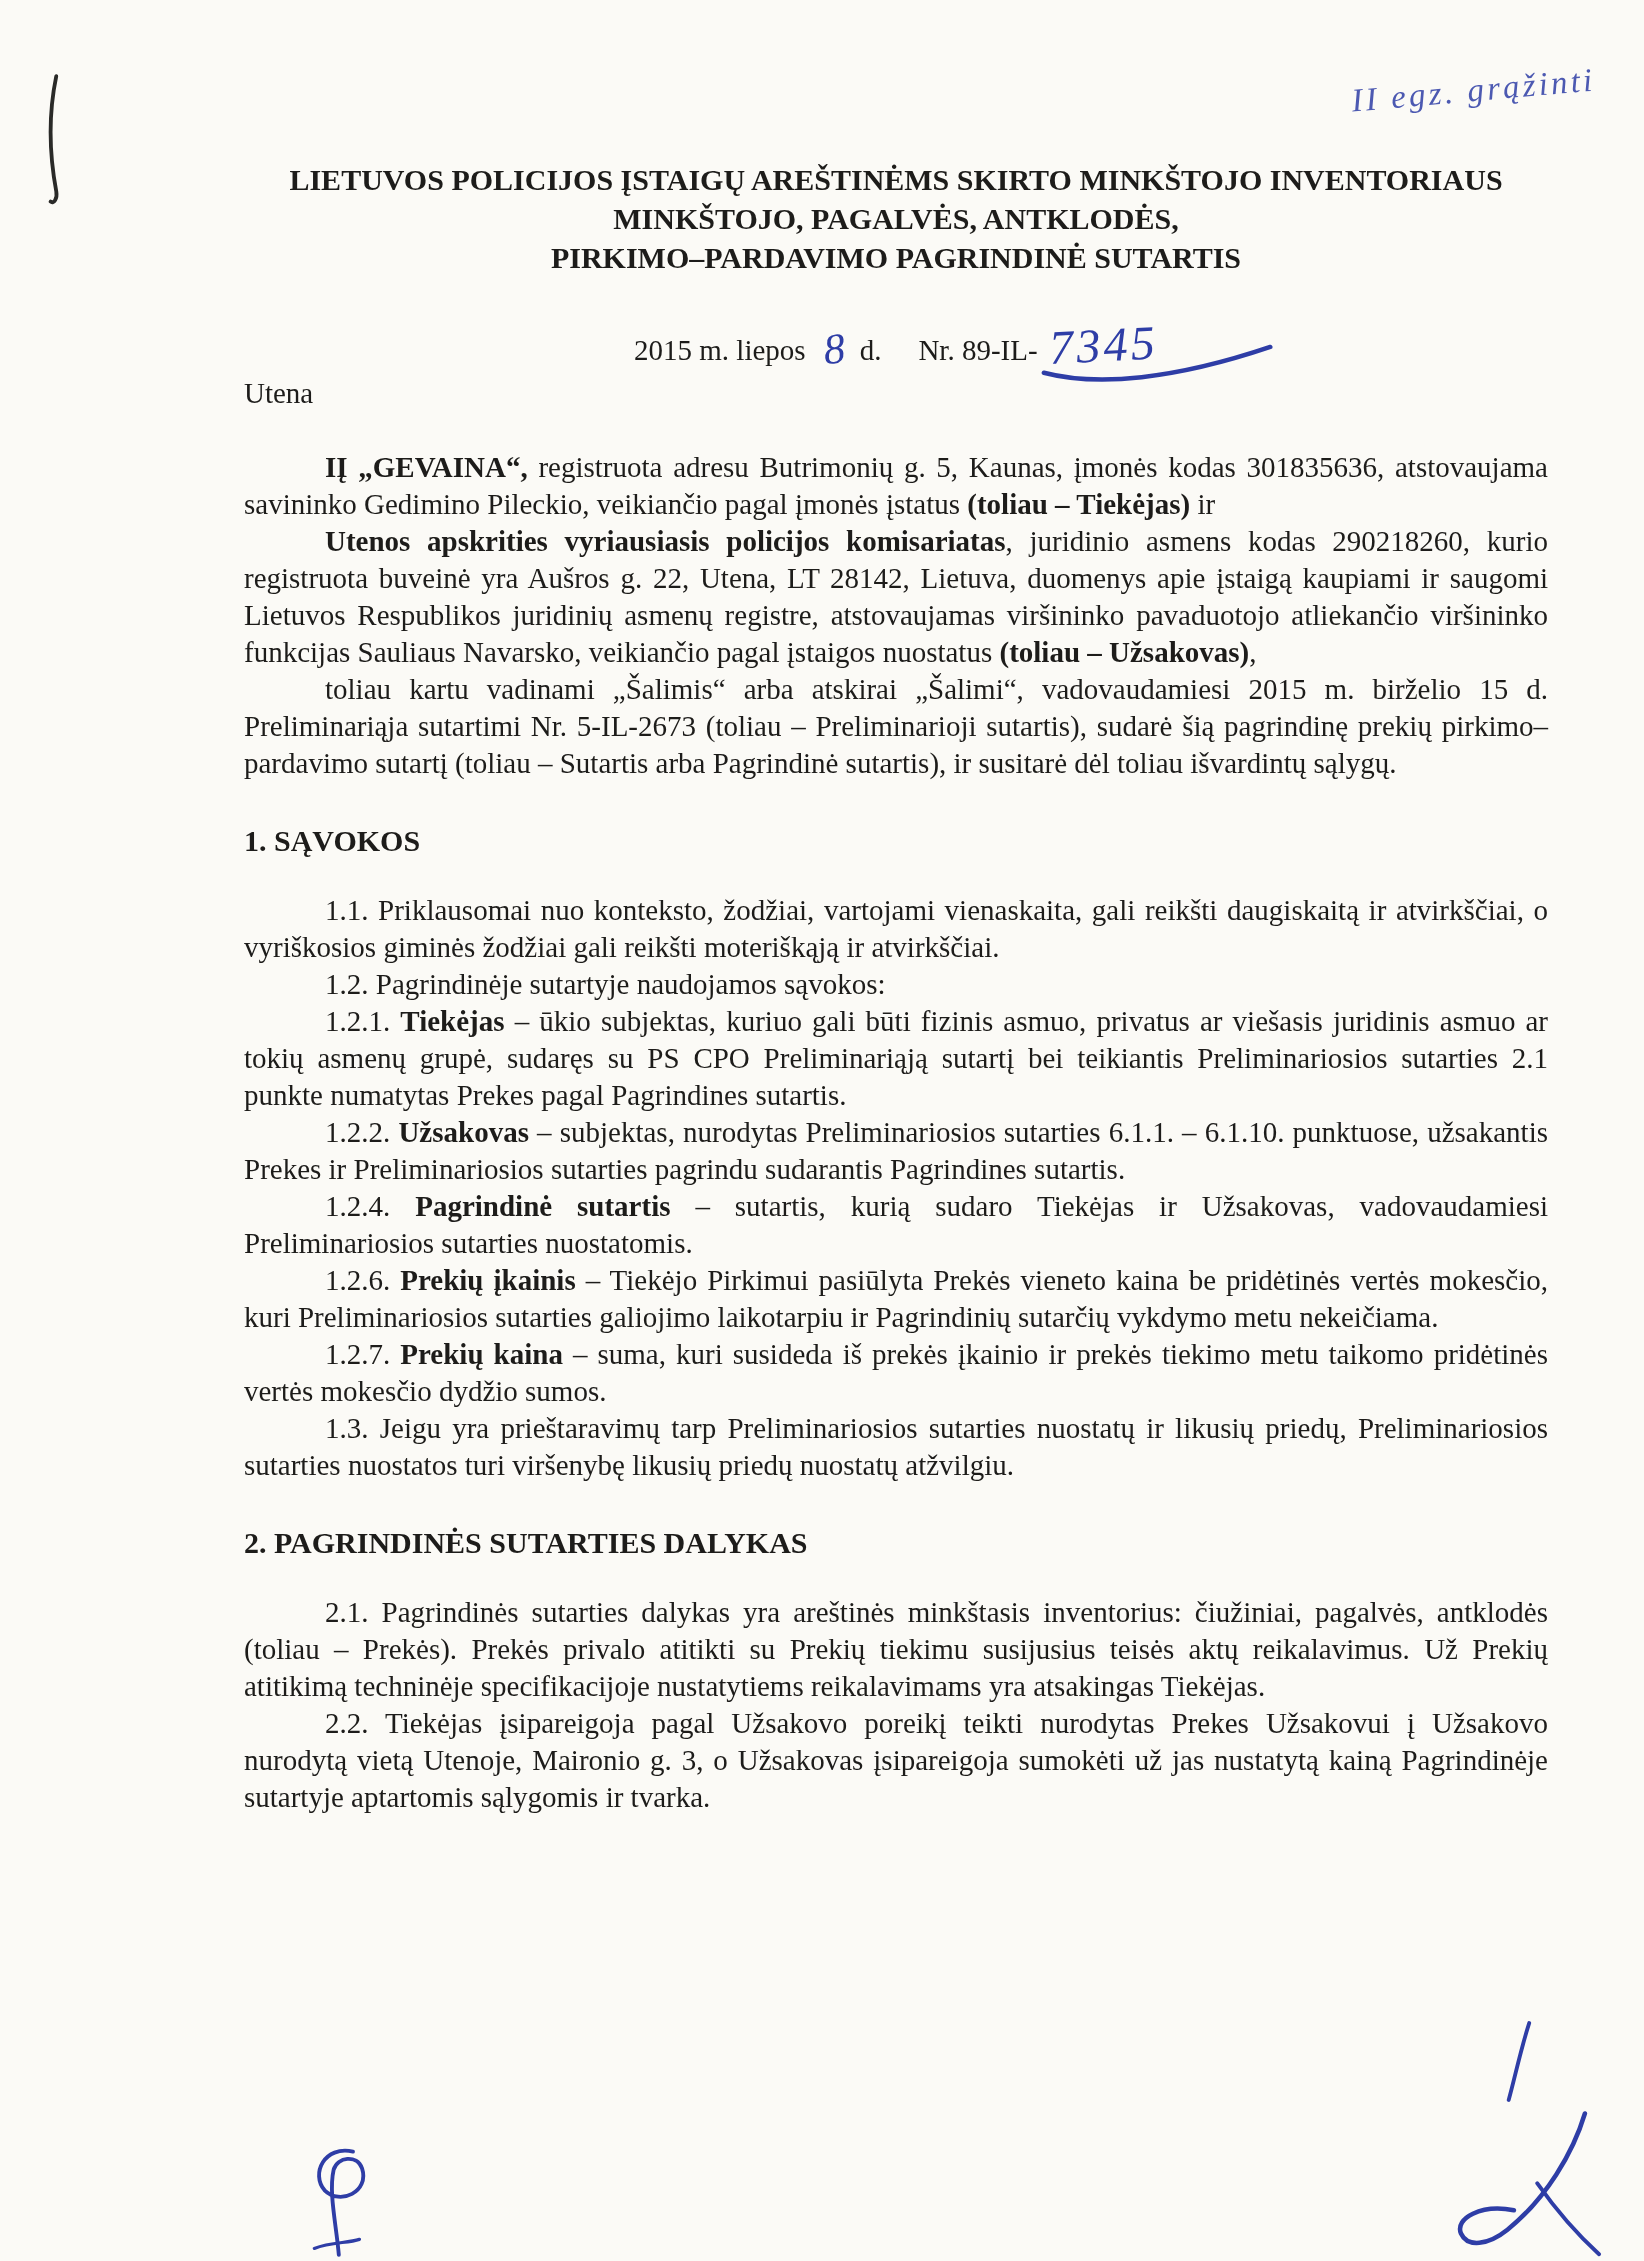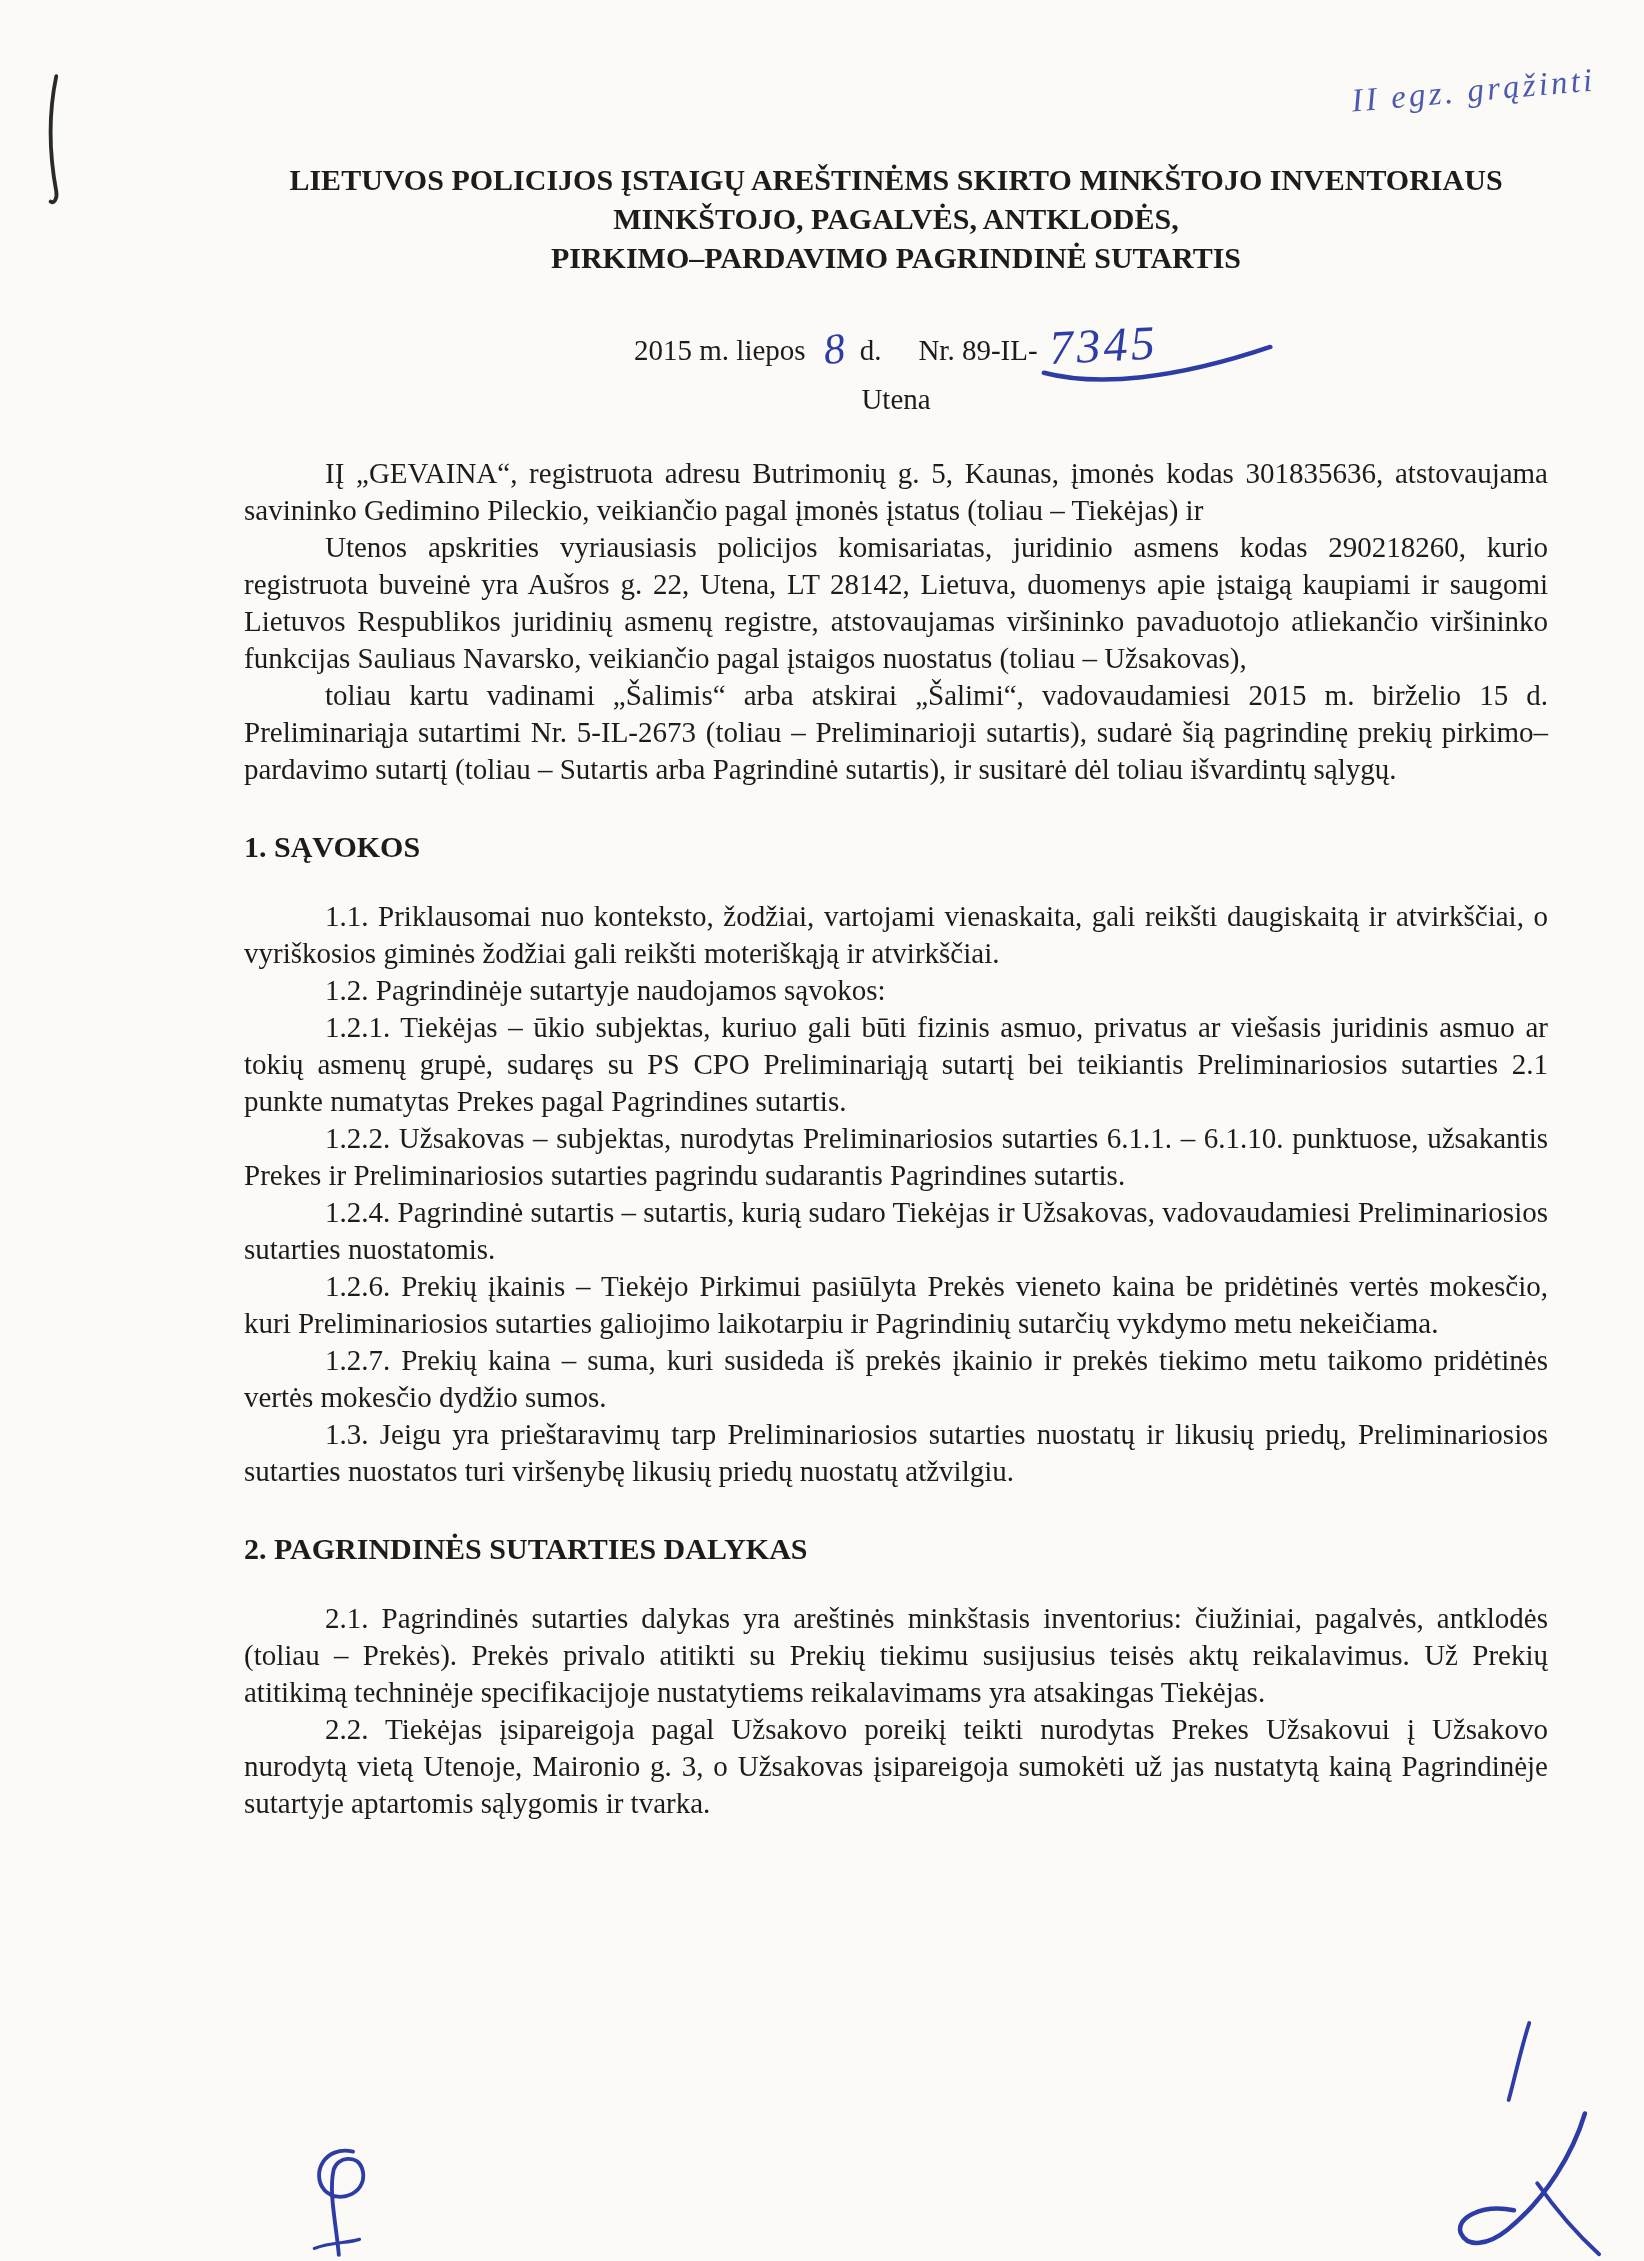--- a/index.html
+++ b/index.html
@@ -32,41 +32,41 @@
 
   .dateline {
     margin-top: 48px;
     text-align: center;
     font-size: 29px;
     line-height: 37px;
     white-space: nowrap;
   }
 
   .place {
-    margin-top: 12px;
-    text-align: center;
+    margin-top: 6px;
+    text-align: left;
     font-size: 29px;
     line-height: 37px;
   }
 
   .doc-body {
     margin-top: 37px;
     font-size: 29px;
     line-height: 37px;
     text-align: justify;
   }
   .doc-body p.para { margin: 0; text-indent: 81px; }
   .doc-body .heading {
     font-weight: 700;
     text-align: left;
     text-indent: 0;
     margin: 40px 0 33px 0;
     font-size: 30px;
   }
-  .bold { font-weight: 400; }
+  .bold { font-weight: 700; }
 
   
   .hand {
     font-style: italic;
     color: #2e3da6;
   }
   .hand-day {
     display: inline-block;
     font-size: 43px;
     margin: 0 15.5px 0 17px;

